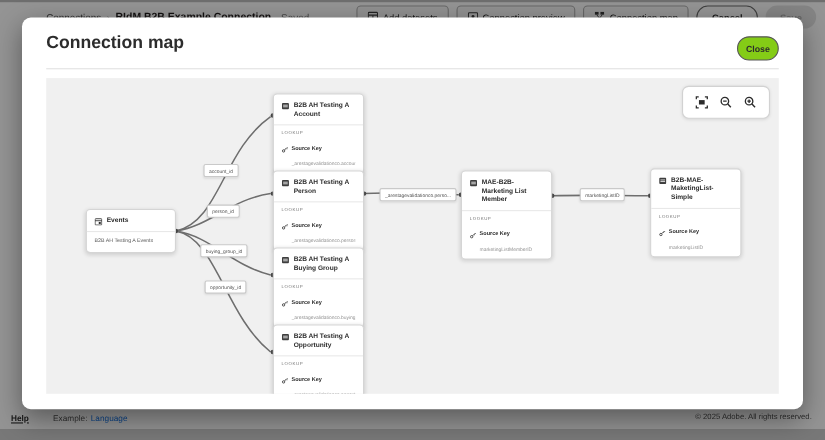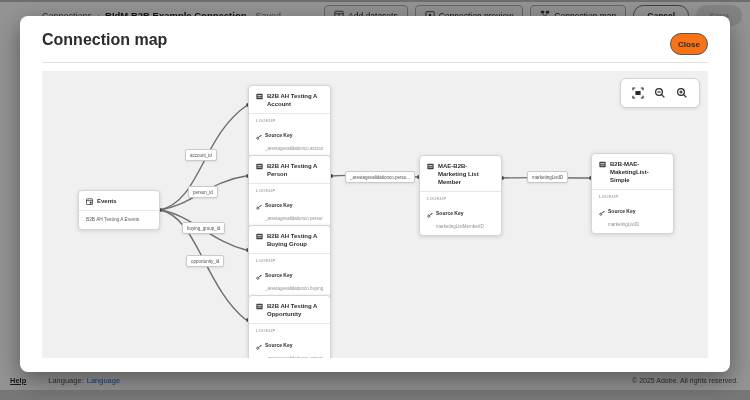--- a/index.html
+++ b/index.html
@@ -19,35 +19,35 @@
   .breadcrumb .crumb-status { color:#767676; margin-left:4px; }
 
   .topbar-actions { display:flex; align-items:center; gap:7px; }
   .action-btn { display:flex; align-items:center; gap:4px; height:21px; padding:0 9px;
     background:#fafafa; border:1px solid #b1b1b1; border-radius:4px; font-size:8.5px; color:#222;
     font-family:"Liberation Sans", sans-serif; cursor:pointer; white-space:nowrap; }
   .pill-btn { height:21px; padding:0 13px; border-radius:11px; background:#fff; border:1.6px solid #6e6e6e;
     font-size:8.5px; font-weight:bold; color:#2c2c2c; font-family:"Liberation Sans", sans-serif; cursor:pointer; }
   .pill-btn.disabled { background:#e4e4e4; border:none; color:#ababab; }
 
-  .footer { position:absolute; left:10px; right:12px; top:376px; display:flex; align-items:center; font-size:7.5px; color:#2c2c2c; }
+  .footer { position:absolute; left:10px; right:12px; top:376px; display:flex; font-size:7.5px; color:#2c2c2c; }
   .footer .help-link { font-weight:bold; text-decoration:underline; color:#2c2c2c; margin-right:22px; }
   .footer .lang-label { color:#505050; margin-right:3px; }
   .footer .lang-value { color:#1473e6; }
   .footer .copyright { margin-left:auto; color:#505050; font-size:7px; }
 
   
   .overlay { position:absolute; inset:0; background:rgba(0,0,0,0.42); }
 
   
   .modal { position:absolute; left:20px; top:16px; width:710px; height:356px; background:#fff;
     border-radius:8px; box-shadow:0 8px 24px rgba(0,0,0,0.4); }
   .modal-title { position:absolute; left:22px; top:15px; font-size:16px; font-weight:bold; color:#2c2c2c; }
   .close-btn { position:absolute; left:650px; top:17px; width:38px; height:22px; border-radius:11px;
-    background:#f97316; border:1.6px solid #565656; font-size:8px; font-weight:bold; color:#2c2c2c;
+    background:#84cc16; border:1.6px solid #565656; font-size:8px; font-weight:bold; color:#2c2c2c;
     font-family:"Liberation Sans", sans-serif; cursor:pointer; }
   .modal-divider { position:absolute; left:22px; right:22px; top:46px; height:1px; background:#e1e1e1; }
 
   
   .canvas { position:absolute; left:22px; top:55px; width:666px; height:287px; background:#f0f0f0; overflow:hidden; }
   .edges { position:absolute; left:0; top:0; z-index:1; }
 
   .edge-label { position:absolute; z-index:2; background:#fff; border:1px solid #c9c9c9; border-radius:2px;
     padding:2.5px 4px; font-size:4.5px; color:#505050; white-space:nowrap; box-shadow:0 1px 2px rgba(0,0,0,0.08); }
 
@@ -114,21 +114,21 @@
         </span>
         <span>Connection map</span>
       </button>
       <button class="pill-btn">Cancel</button>
       <button class="pill-btn disabled">Save</button>
     </div>
   </div>
 
   <div class="footer">
     <span class="help-link">Help</span>
-    <span class="lang-label">Language:</span>
+    <span class="lang-label">Example:</span>
     <span class="lang-value">Language</span>
     <span class="copyright">© 2025 Adobe. All rights reserved.</span>
   </div>
 
   <div class="page-bottomstrip"></div>
 </div>
 
 <div class="overlay"></div>
 
 <div class="modal">

